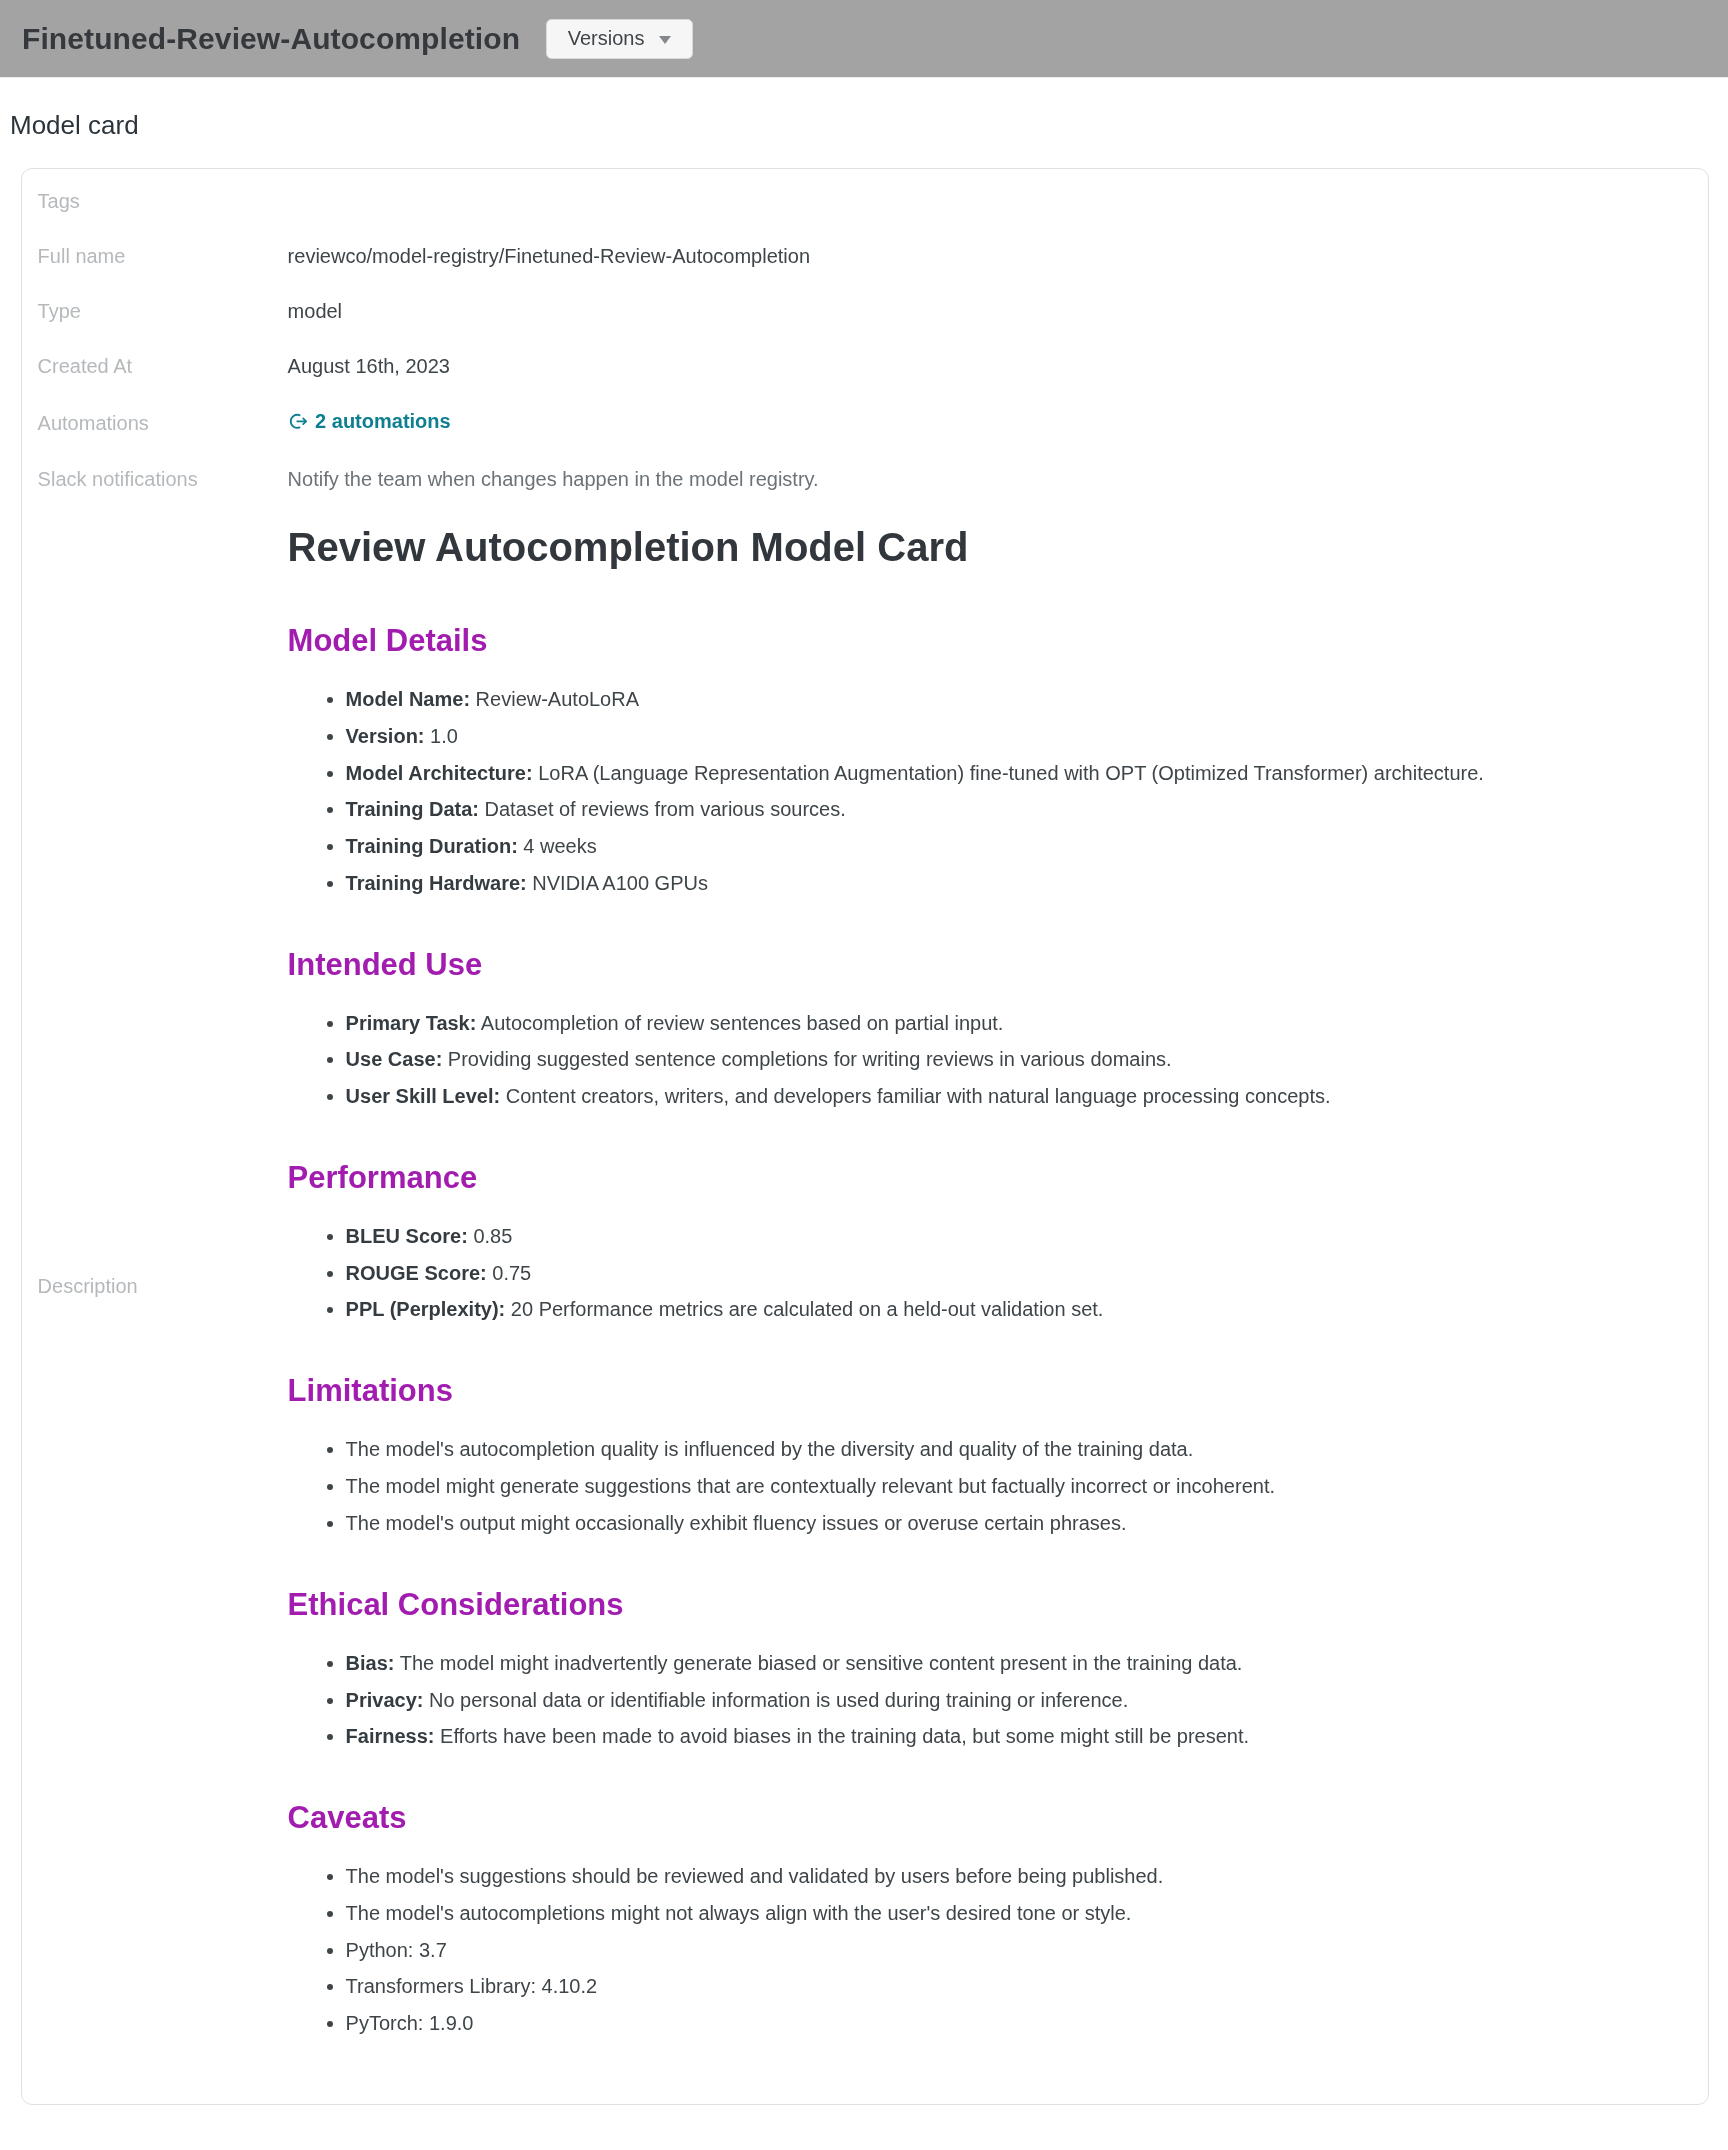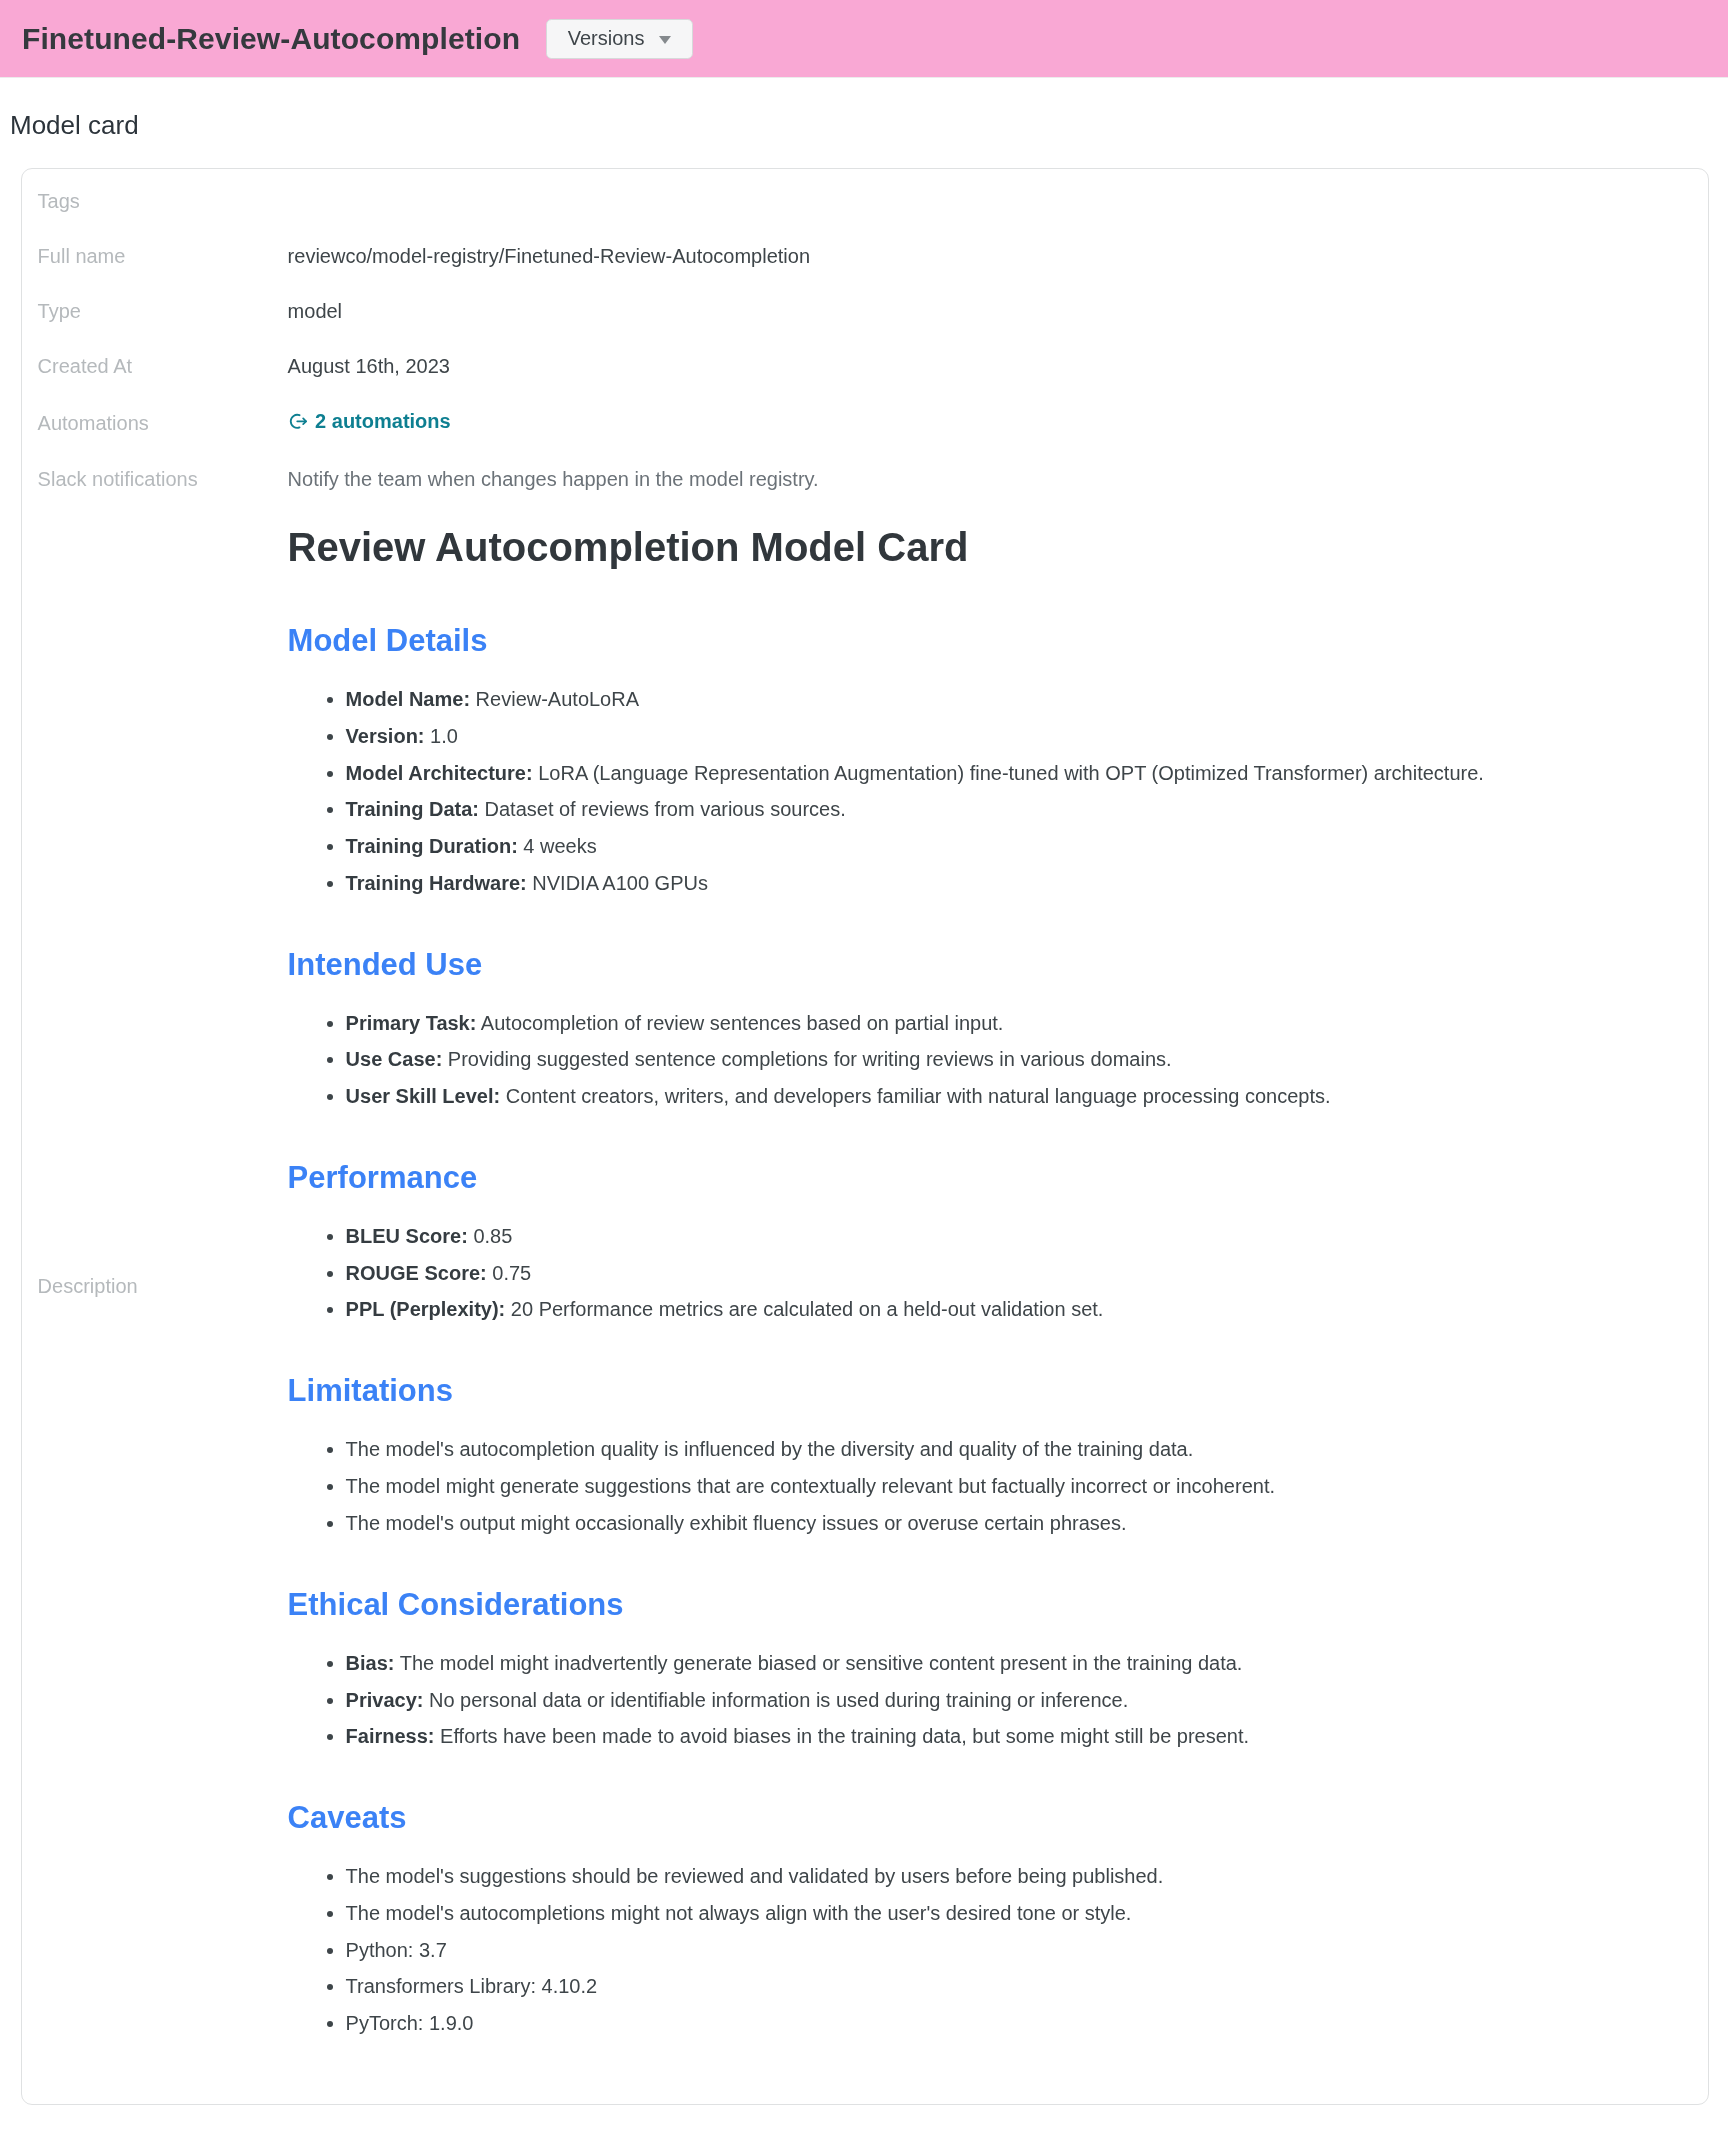--- a/index.html
+++ b/index.html
@@ -8,21 +8,21 @@
     overflow: hidden;
     background: #ffffff;
     font-family: "Liberation Sans", "DejaVu Sans", sans-serif;
     color: #3e4549;
   }
   :root { --accent: #0e7f91; }
 
   
   .topbar {
     height: 78px;
-    background: #f9a8d4;
+    background: #a3a3a3;
     border-bottom: 0.7px solid #ececec;
     display: flex;
     align-items: center;
     padding-left: 22px;
   }
   .topbar h1 {
     font-size: 30px;
     font-weight: 700;
     color: #35393e;
     letter-spacing: 0.1px;
@@ -102,21 +102,21 @@
     font-size: 40px;
     line-height: 48px;
     font-weight: 700;
     color: #31373c;
     margin-bottom: 48px;
   }
   .md-h2 {
     font-size: 31px;
     line-height: 37px;
     font-weight: 700;
-    color: #3b82f6;
+    color: #a21caf;
     margin-top: 51px;
     margin-bottom: 29px;
   }
   .md-list { list-style: disc; padding-left: 58px; }
   .md-list li {
     font-size: 20px;
     line-height: 23px;
     margin-bottom: 13.7px;
     color: #3e4549;
   }

